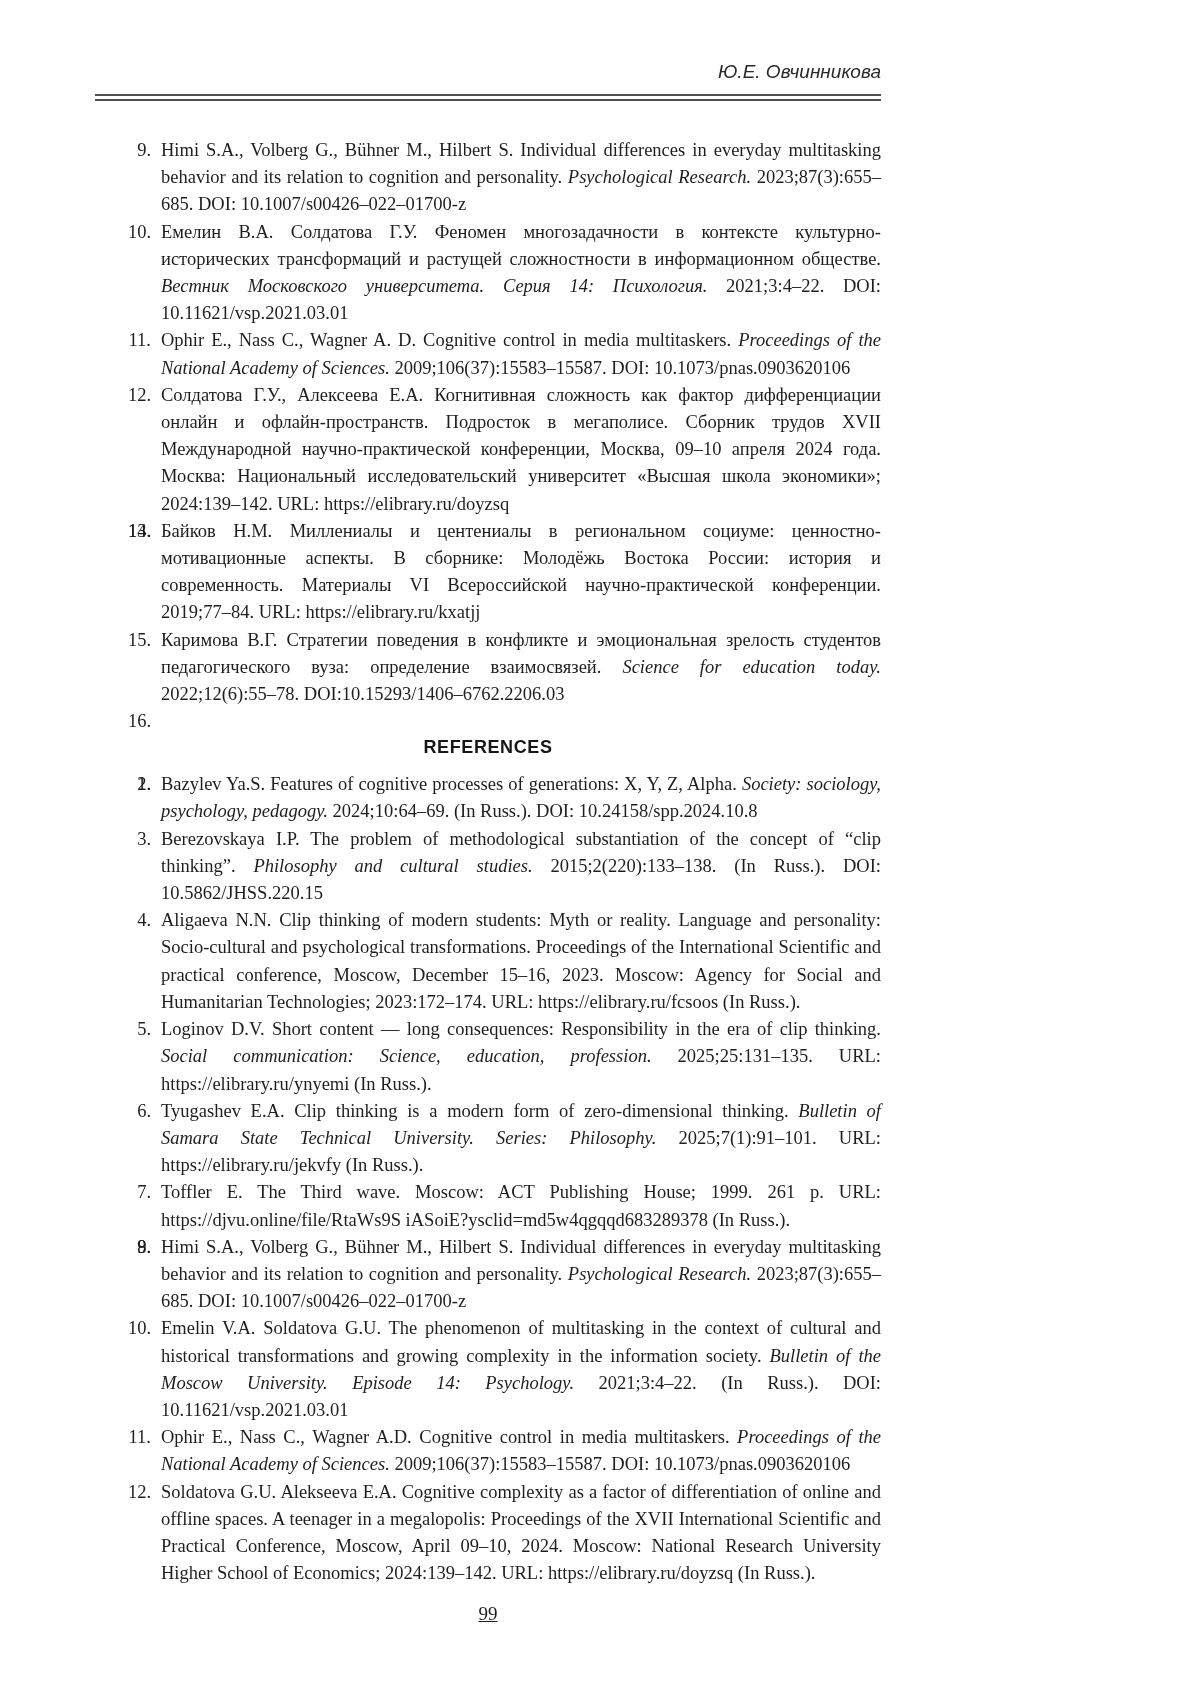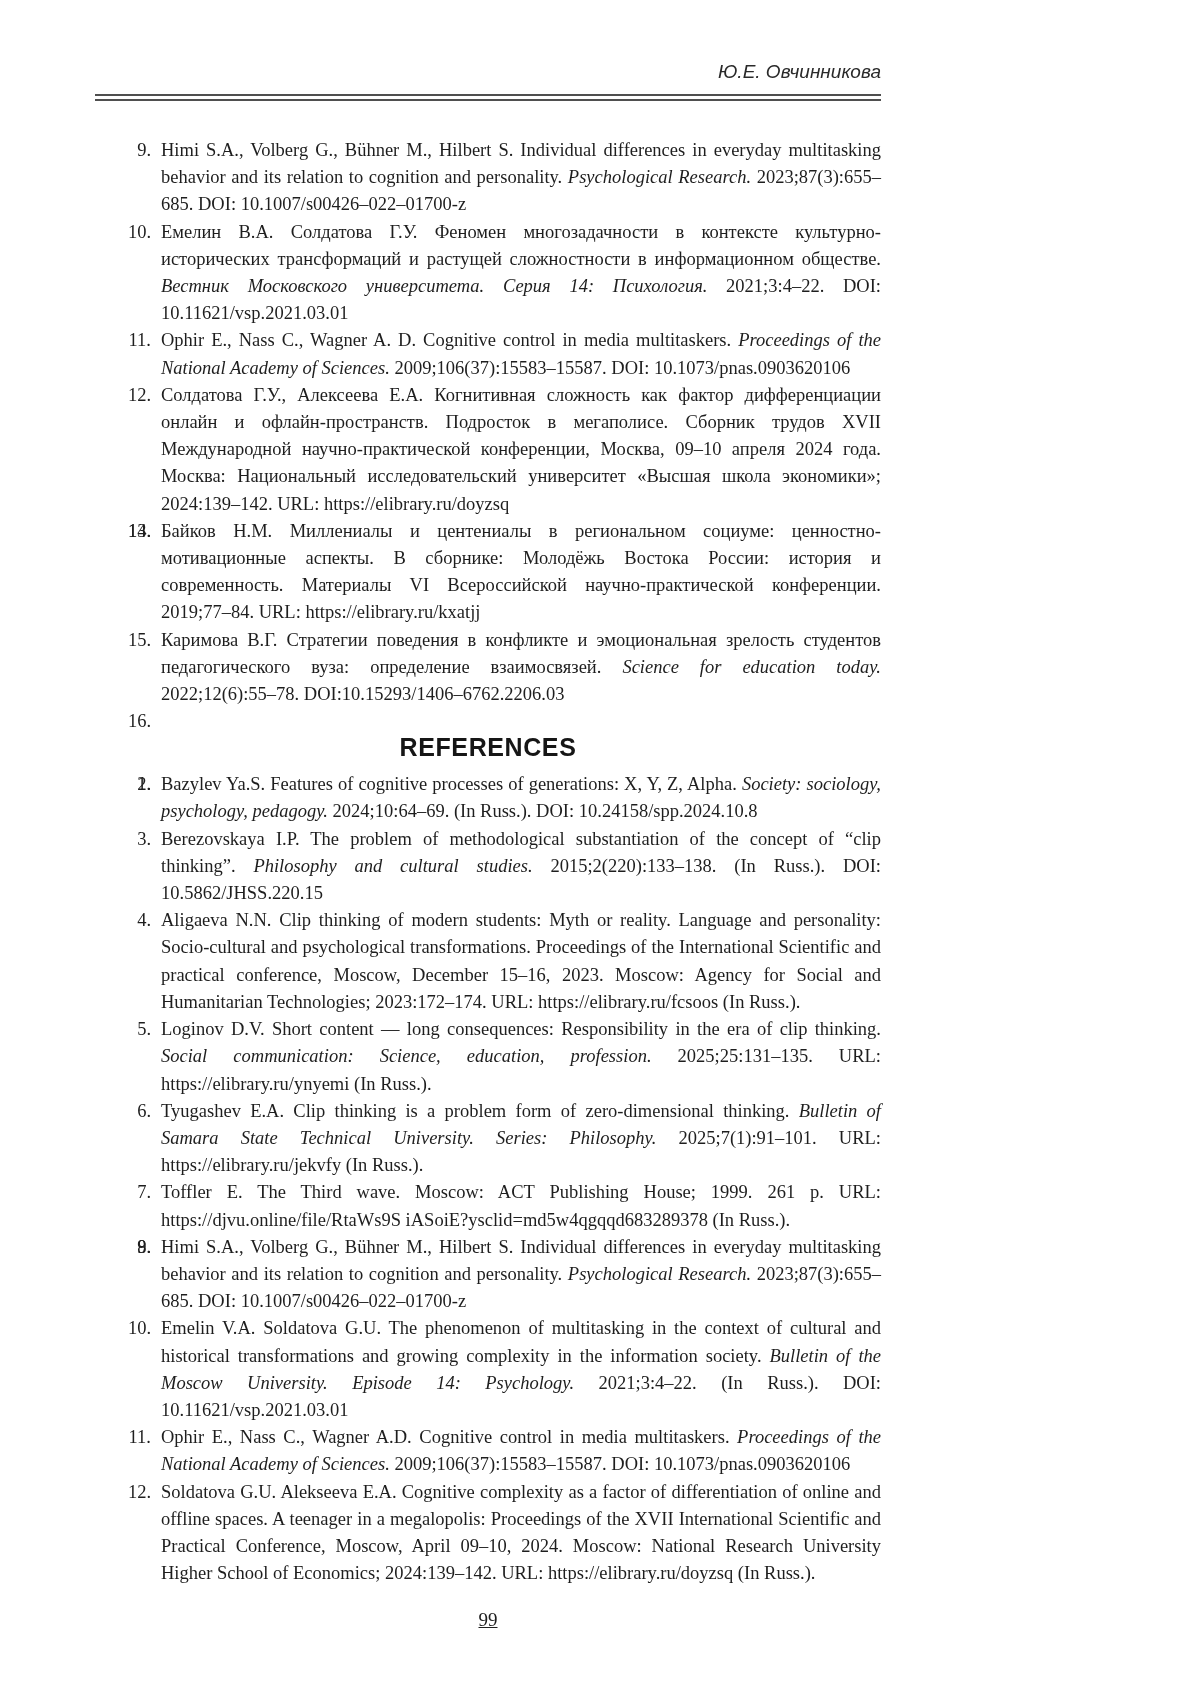--- a/index.html
+++ b/index.html
@@ -47,27 +47,27 @@
     top: 0;
     width: 56px;
     text-align: right;
   }
   .it { font-style: italic; }
   .refs-heading {
     margin: 26px 0 11px 0;
     text-align: center;
     font-family: "Liberation Sans", sans-serif;
     font-weight: bold;
-    font-size: 25px;
+    font-size: 18px;
     letter-spacing: 0.6px;
     color: #161616;
     line-height: 26px;
   }
   .page-footer {
-    margin-top: 22px;
+    margin-top: 16px;
     text-align: center;
     font-size: 19px;
     color: #1e1e1e;
     text-decoration: underline;
   }
 </style>
 </head>
 <body>
 
 <div class="page">
@@ -88,21 +88,21 @@
     </div>
 
   <div class="refs-heading">REFERENCES</div>
 
   <div class="ref-list" id="en-refs" style="margin-top:0;">
       <div class="ref-item"><span class="ref-num">1.</span></div>
       <div class="ref-item"><span class="ref-num">2.</span><span><span>Bazylev Ya.S. Features of cognitive processes of generations: X, Y, Z, Alpha. </span><span class="it">Society: sociology, psychology, pedagogy.</span><span> 2024;10:64–69. (In Russ.). DOI: 10.24158/spp.2024.10.8</span></span></div>
       <div class="ref-item"><span class="ref-num">3.</span><span><span>Berezovskaya I.P. The problem of methodological substantiation of the concept of “clip thinking”. </span><span class="it">Philosophy and cultural studies.</span><span> 2015;2(220):133–138. (In Russ.). DOI: 10.5862/JHSS.220.15</span></span></div>
       <div class="ref-item"><span class="ref-num">4.</span><span><span>Aligaeva N.N. Clip thinking of modern students: Myth or reality. Language and personality: Socio-cultural and psychological transformations. Proceedings of the International Scientific and practical conference, Moscow, December 15–16, 2023. Moscow: Agency for Social and Humanitarian Technologies; 2023:172–174. URL: https://elibrary.ru/fcsoos (In Russ.).</span></span></div>
       <div class="ref-item"><span class="ref-num">5.</span><span><span>Loginov D.V. Short content — long consequences: Responsibility in the era of clip thinking. </span><span class="it">Social communication: Science, education, profession.</span><span> 2025;25:131–135. URL: https://elibrary.ru/ynyemi (In Russ.).</span></span></div>
-      <div class="ref-item"><span class="ref-num">6.</span><span><span>Tyugashev E.A. Clip thinking is a problem form of zero-dimensional thinking. </span><span class="it">Bulletin of Samara State Technical University. Series: Philosophy.</span><span> 2025;7(1):91–101. URL: https://elibrary.ru/jekvfy (In Russ.).</span></span></div>
+      <div class="ref-item"><span class="ref-num">6.</span><span><span>Tyugashev E.A. Clip thinking is a modern form of zero-dimensional thinking. </span><span class="it">Bulletin of Samara State Technical University. Series: Philosophy.</span><span> 2025;7(1):91–101. URL: https://elibrary.ru/jekvfy (In Russ.).</span></span></div>
       <div class="ref-item"><span class="ref-num">7.</span><span><span>Toffler E. The Third wave. Moscow: ACT Publishing House; 1999. 261 p. URL: https://djvu.online/file/RtaWs9S iASoiE?ysclid=md5w4qgqqd683289378 (In Russ.).</span></span></div>
       <div class="ref-item"><span class="ref-num">8.</span></div>
       <div class="ref-item"><span class="ref-num">9.</span><span><span>Himi S.A., Volberg G., Bühner M., Hilbert S. Individual differences in everyday multitasking behavior and its relation to cognition and personality. </span><span class="it">Psychological Research.</span><span> 2023;87(3):655–685. DOI: 10.1007/s00426–022–01700-z</span></span></div>
       <div class="ref-item"><span class="ref-num">10.</span><span><span>Emelin V.A. Soldatova G.U. The phenomenon of multitasking in the context of cultural and historical transformations and growing complexity in the information society. </span><span class="it">Bulletin of the Moscow University. Episode 14: Psychology.</span><span> 2021;3:4–22. (In Russ.). DOI: 10.11621/vsp.2021.03.01</span></span></div>
       <div class="ref-item"><span class="ref-num">11.</span><span><span>Ophir E., Nass C., Wagner A.D. Cognitive control in media multitaskers. </span><span class="it">Proceedings of the National Academy of Sciences.</span><span> 2009;106(37):15583–15587. DOI: 10.1073/pnas.0903620106</span></span></div>
       <div class="ref-item"><span class="ref-num">12.</span><span><span>Soldatova G.U. Alekseeva E.A. Cognitive complexity as a factor of differentiation of online and offline spaces. A teenager in a megalopolis: Proceedings of the XVII International Scientific and Practical Conference, Moscow, April 09–10, 2024. Moscow: National Research University Higher School of Economics; 2024:139–142. URL: https://elibrary.ru/doyzsq (In Russ.).</span></span></div>
     </div>
 
   <div class="page-footer">99</div>
 

